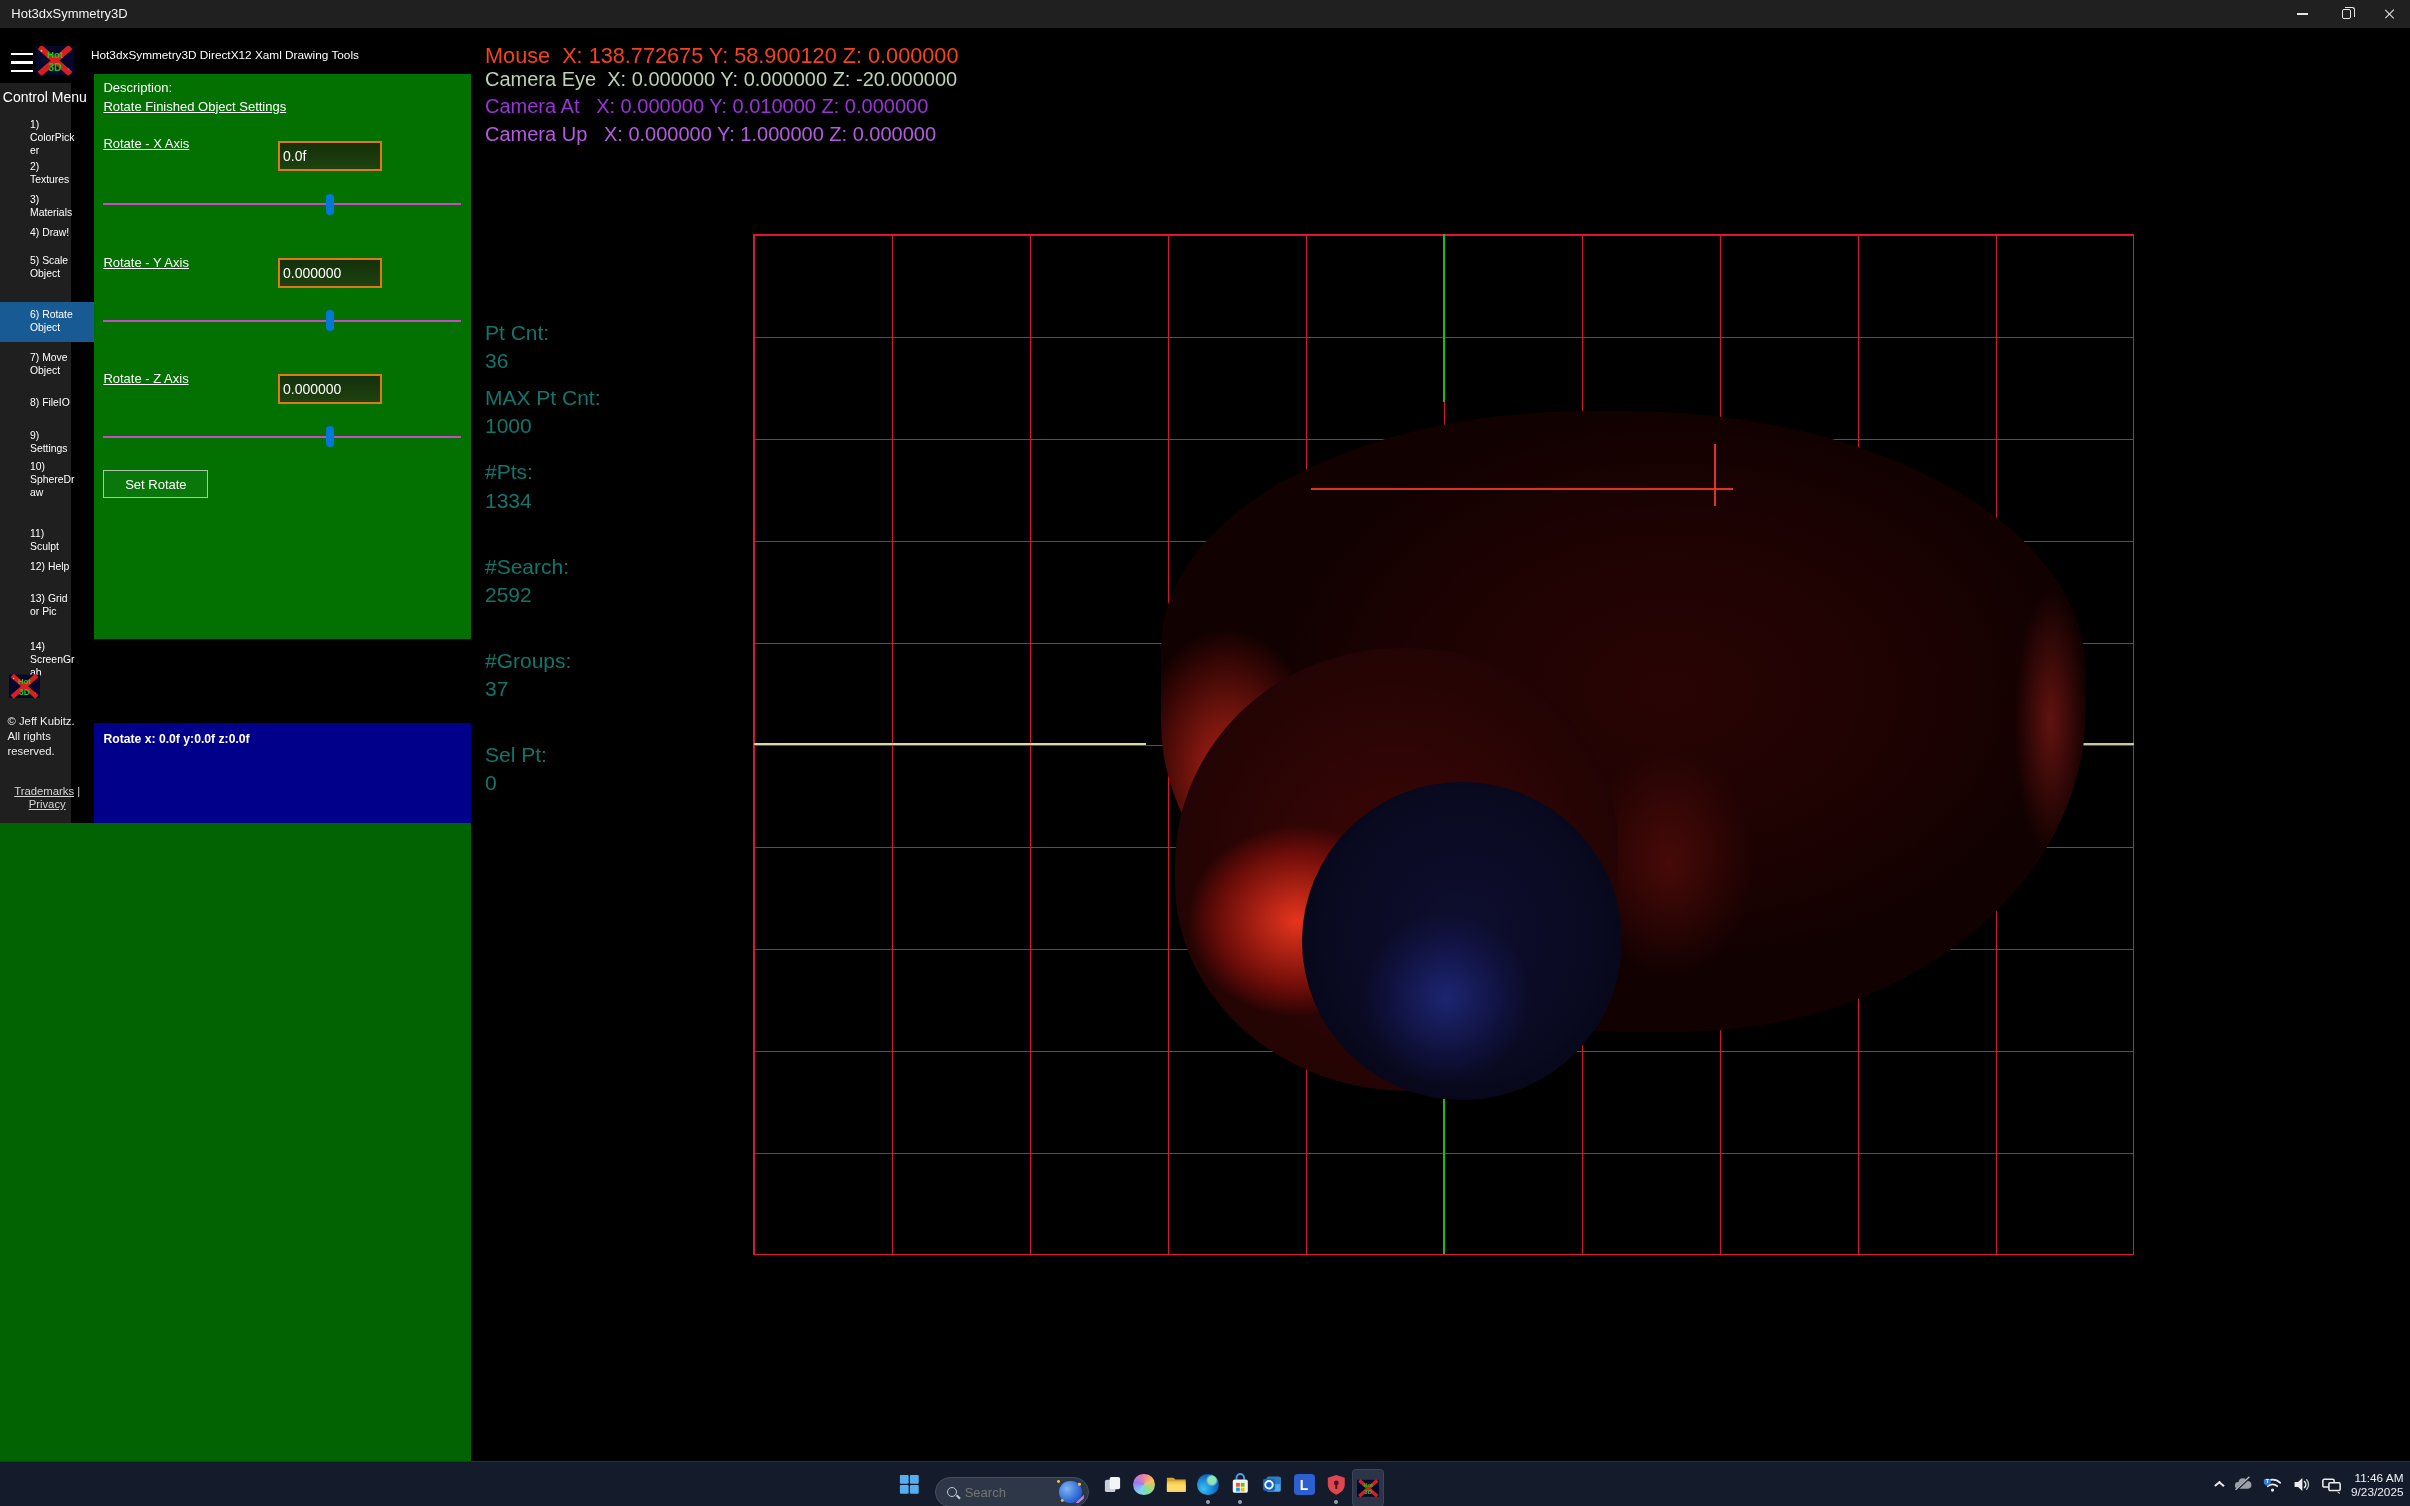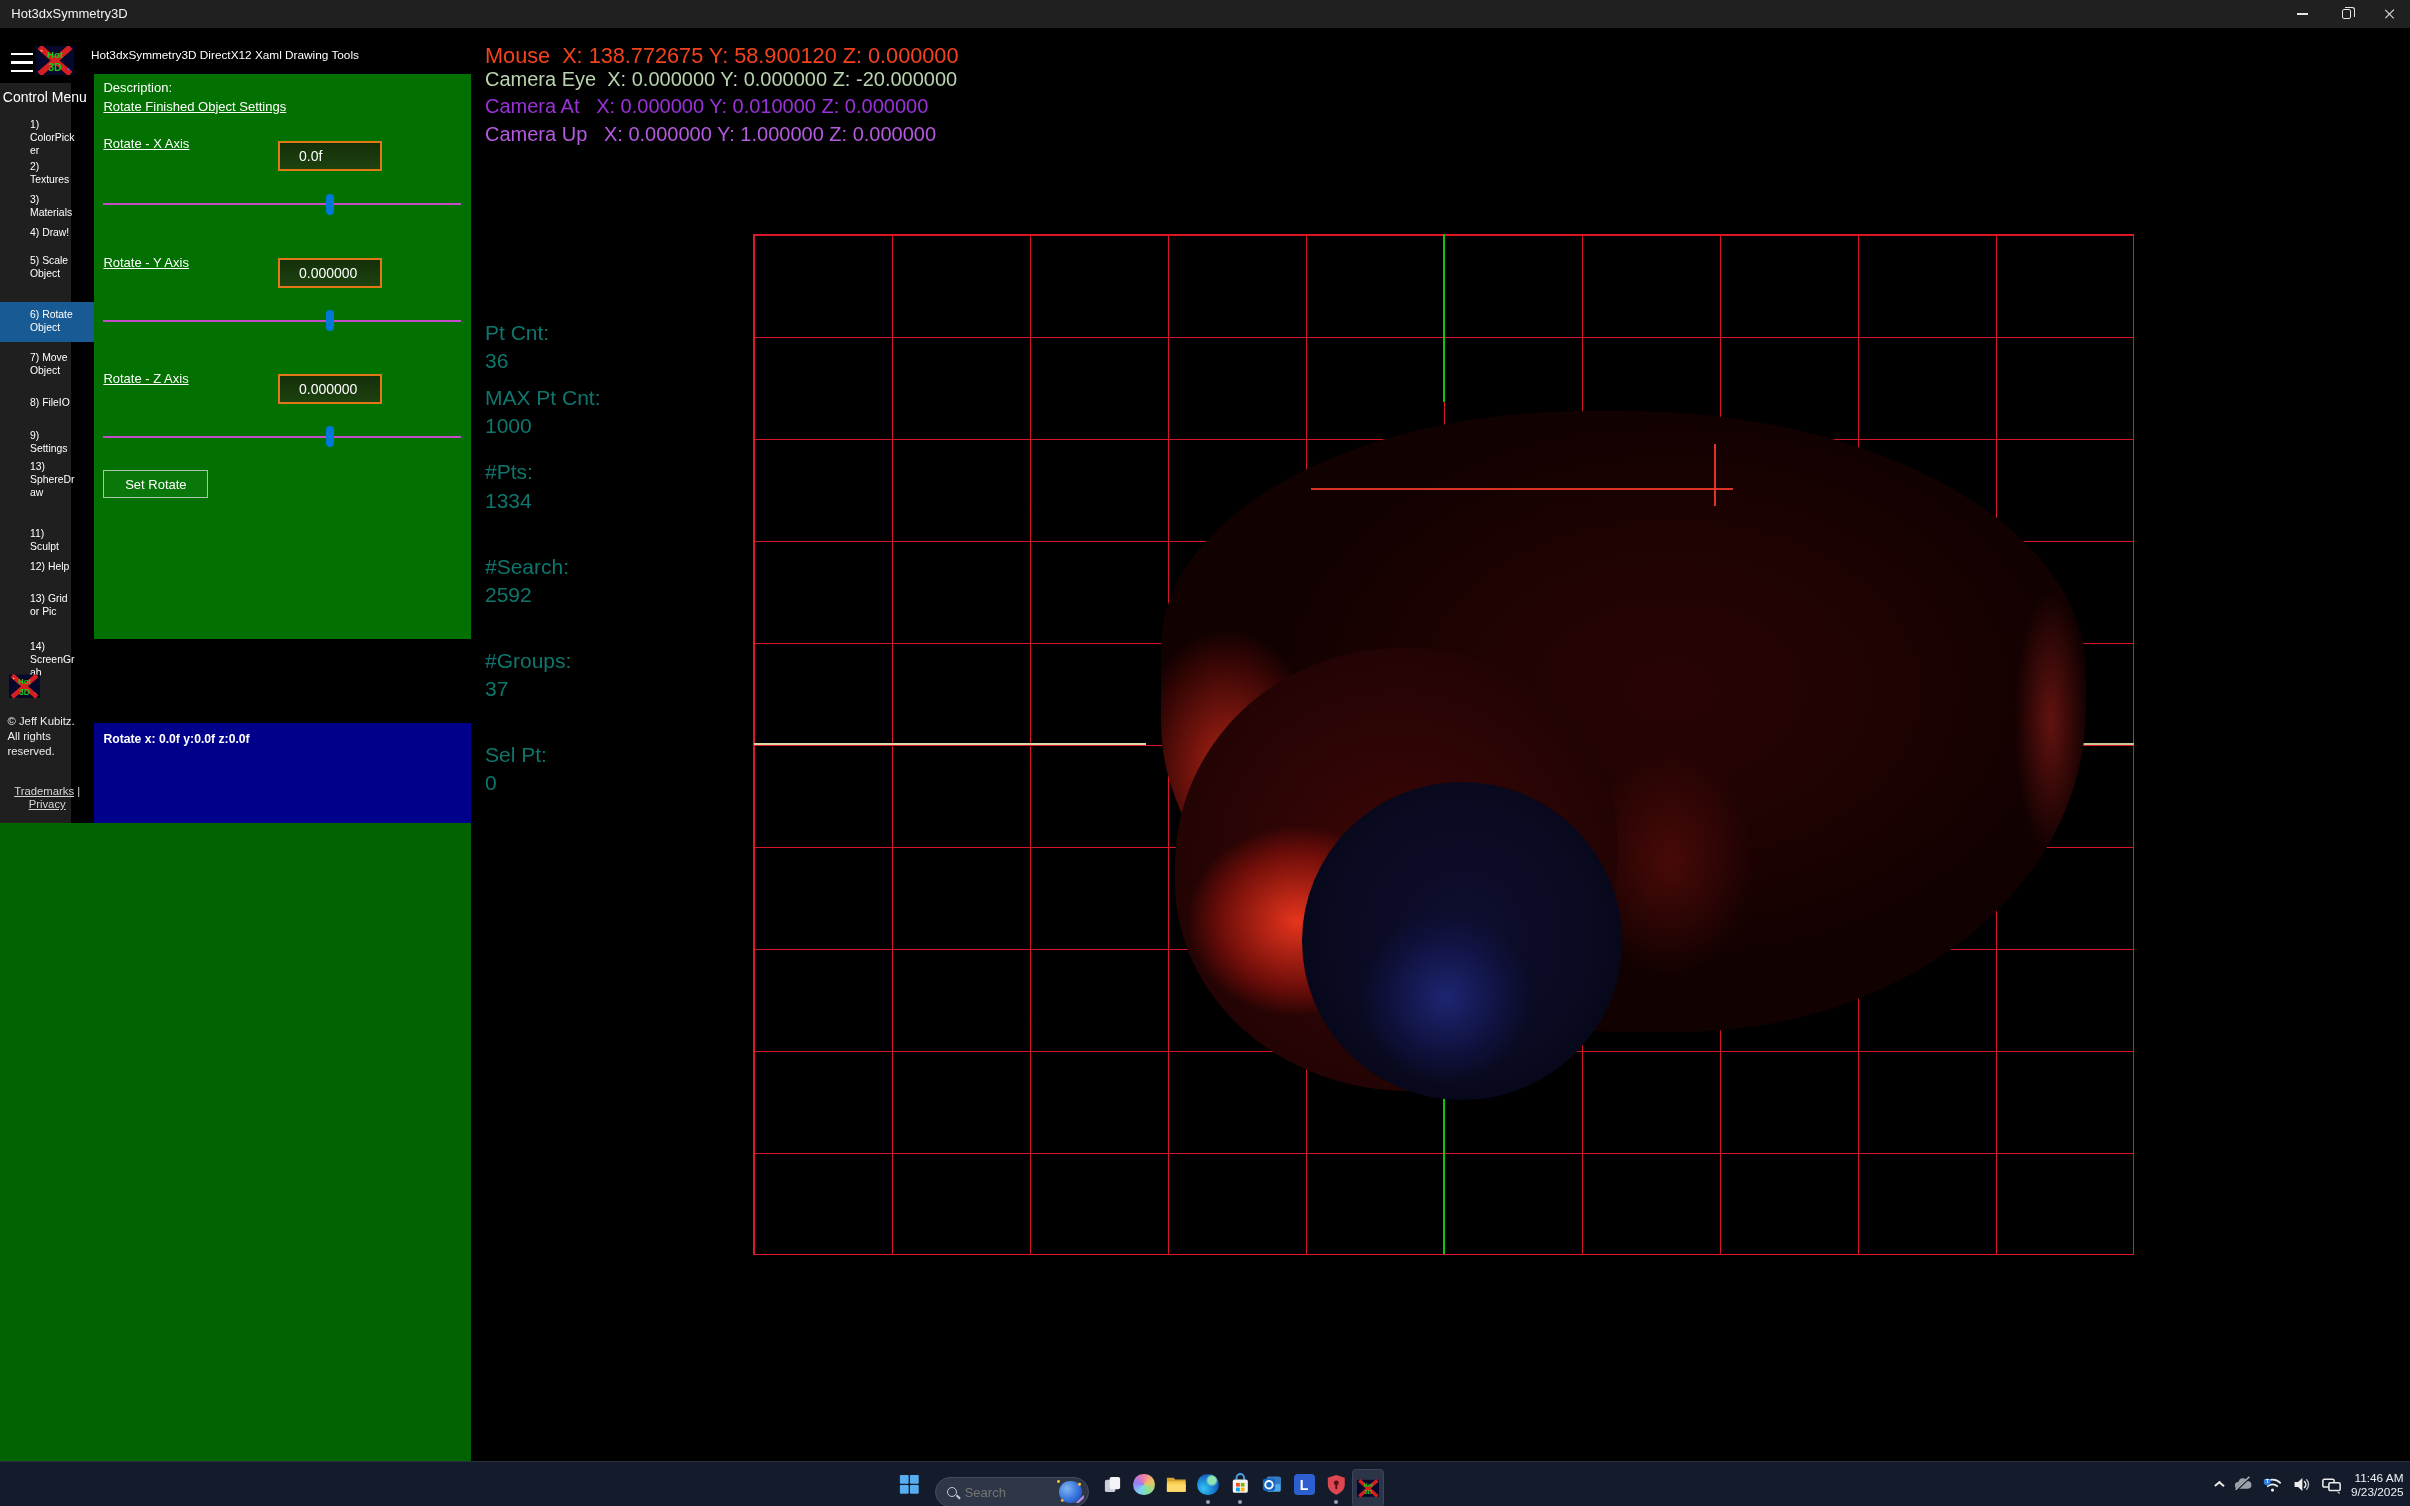--- a/index.html
+++ b/index.html
@@ -43,21 +43,21 @@
            line-height:13px; color:#d6d6d6; }
   .legal a { color:#d6d6d6; text-decoration:underline; cursor:pointer; }
 
   
   .panel { position:absolute; left:94px; top:74px; width:377px; height:565px; background:#027102;
            color:#fff; }
   .p-abs { position:absolute; }
   .p-label { font-size:13px; color:#fff; }
   .u { text-decoration:underline; }
   .tb { position:absolute; width:104px; height:30px; background:linear-gradient(180deg,#14300a,#1e4210);
-        border:2.8px solid #e07818; color:#fff; font-size:14px; padding-left:19px;
+        border:2.8px solid #e07818; color:#fff; font-size:14px; padding-left:3px;
         font-family:"Liberation Sans",sans-serif; }
   .track { position:absolute; width:358px; height:2.4px; background:#c44cc6; }
   .thumb { position:absolute; width:7.5px; height:21px; border-radius:3.8px; background:#0078d7; cursor:pointer; }
   .btn-setrotate { position:absolute; left:9.4px; top:396px; width:105px; height:28px;
         background:#0a770a; border:1.9px solid #aac4aa; color:#fff; font-size:13px;
         font-family:"Liberation Sans",sans-serif; cursor:pointer; }
 
   
   .status-panel { position:absolute; left:94px; top:723px; width:377px; height:100px; background:#00008b; }
   .status-panel .stxt { position:absolute; left:9.4px; top:8.5px; font-size:12.2px; font-weight:bold; color:#fff; }
@@ -221,21 +221,21 @@
     <div class="cm-header">Control Menu</div>
     <div class="nav-item" style="top:35px">1) ColorPicker</div>
     <div class="nav-item" style="top:77px">2) Textures</div>
     <div class="nav-item" style="top:110px">3) Materials</div>
     <div class="nav-item" style="top:143px">4) Draw!</div>
     <div class="nav-item" style="top:171px">5) Scale Object</div>
     <div class="nav-item selected" style="top:219px">6) Rotate Object</div>
     <div class="nav-item" style="top:268px">7) Move Object</div>
     <div class="nav-item" style="top:313px">8) FileIO</div>
     <div class="nav-item" style="top:346px">9) Settings</div>
-    <div class="nav-item" style="top:377px">13) SphereDraw</div>
+    <div class="nav-item" style="top:377px">10) SphereDraw</div>
     <div class="nav-item" style="top:444px">11) Sculpt</div>
     <div class="nav-item" style="top:477px">12) Help</div>
     <div class="nav-item" style="top:509px">13) Grid or Pic</div>
     <div class="nav-item" style="top:557px">14) ScreenGrab</div>
     <svg class="side-logo" style="top:591px" viewBox="0 0 40 30">
       <rect width="40" height="30" fill="#05082a"></rect>
       <line x1="4" y1="1" x2="36" y2="29" stroke="#d81f1f" stroke-width="6"></line>
       <line x1="36" y1="1" x2="4" y2="29" stroke="#d81f1f" stroke-width="6"></line>
       <text x="20" y="12" fill="#22c522" font-size="10" font-weight="bold" text-anchor="middle">Hot</text>
       <text x="20" y="26" fill="#22c522" font-size="11" font-weight="bold" text-anchor="middle">3D</text>

